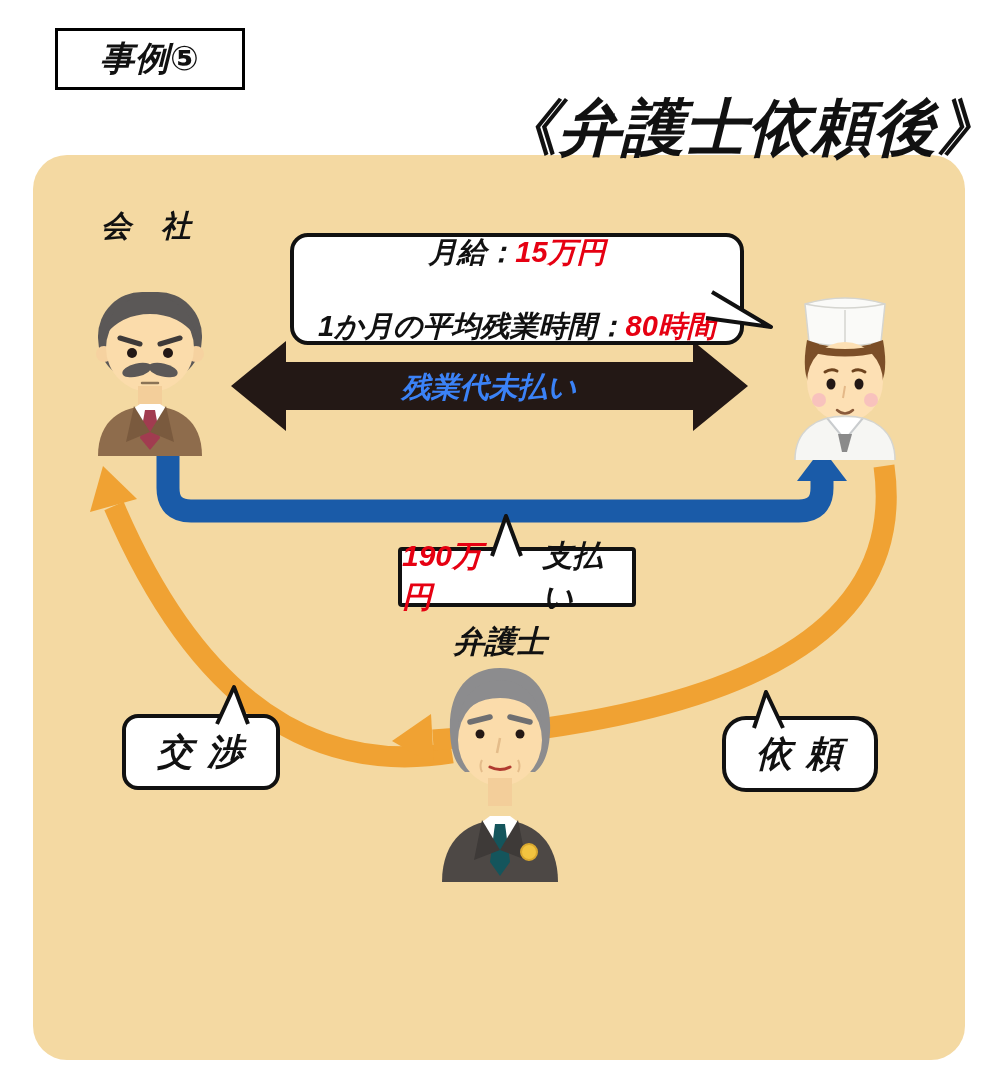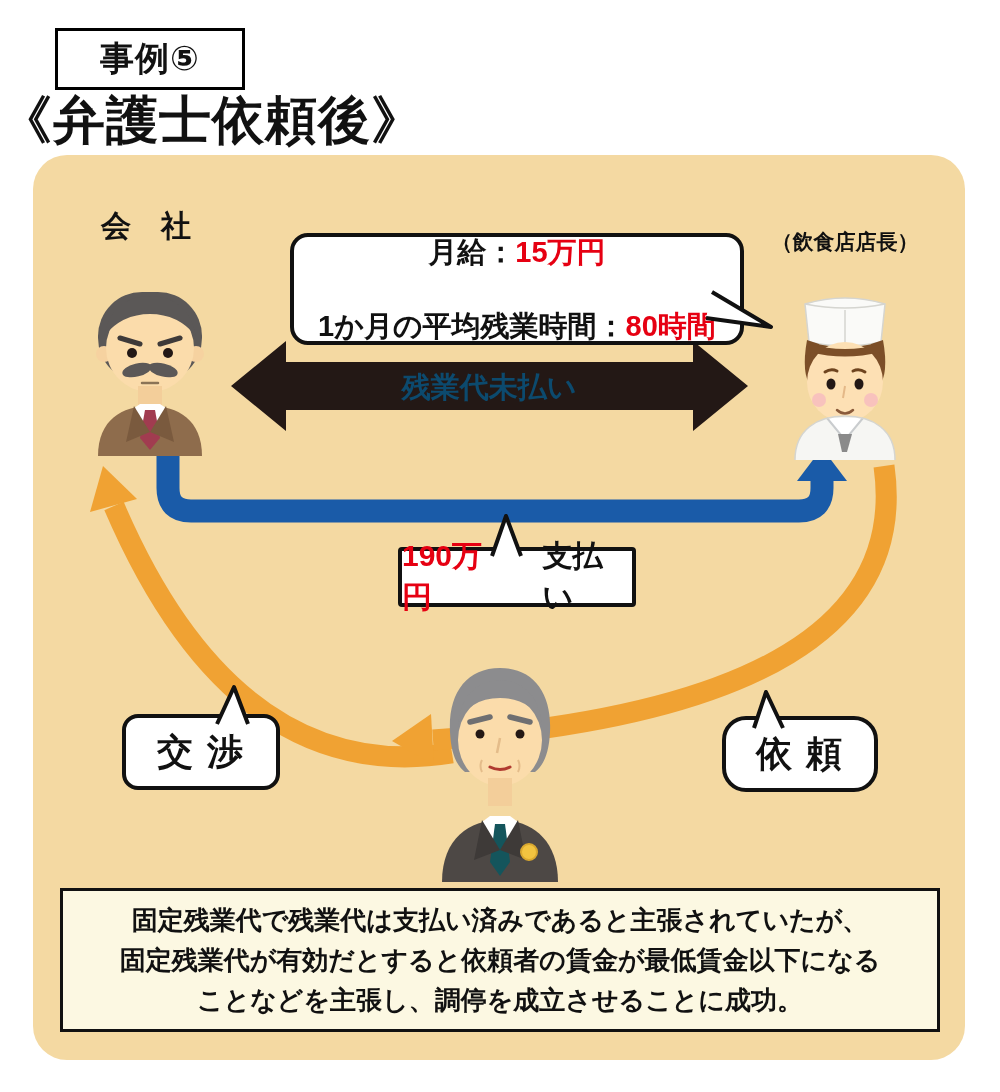--- a/index.html
+++ b/index.html
@@ -1,29 +1,29 @@
 <!DOCTYPE html>
 <html><head>
 <meta charset="utf-8">
 <style>
   html,body{margin:0;padding:0;background:#fff;}
   .stage{
     position:relative;width:1000px;height:1092px;overflow:hidden;
-    font-family:"Liberation Sans","DejaVu Sans",sans-serif;color:#111;
+    font-family:"Liberation Sans","DejaVu Sans",sans-serif;color:#111;font-style:italic;
   }
   .abs{position:absolute;}
   
   .case-box{
     left:55px;top:28px;width:184px;height:56px;background:#fff;
     border:3px solid #000;display:flex;align-items:center;justify-content:center;
     font-size:34px;font-weight:bold;z-index:3;letter-spacing:1px;
   }
   .main-title{
-    left:0;top:86px;width:1000px;text-align:left;
-    font-size:52px;font-weight:900;z-index:3;letter-spacing:1px;
+    left:0;top:86px;width:1000px;text-align:right;
+    font-size:62px;font-weight:900;z-index:3;letter-spacing:1px;
   }
   
   .panel{
     left:33px;top:155px;width:932px;height:905px;background:#F4D9A2;
     border-radius:34px;z-index:0;
   }
   
   .arrows-layer{left:0;top:0;width:1000px;height:1092px;z-index:1;pointer-events:none;}
   .tails-layer{left:0;top:0;width:1000px;height:1092px;z-index:6;pointer-events:none;}
   .avatar{z-index:2;}
@@ -41,21 +41,21 @@
   .salary-bubble{
     left:290px;top:233px;width:446px;height:104px;border-radius:18px;
     flex-direction:column;font-size:29px;line-height:1.45;text-align:center;
   }
   .payment-bubble{left:398px;top:547px;width:230px;height:52px;border-radius:4px;font-size:30px;}
   .negotiation-bubble{left:122px;top:714px;width:150px;height:68px;border-radius:16px;font-size:36px;letter-spacing:2px;}
   .request-bubble{left:722px;top:716px;width:148px;height:68px;border-radius:24px;font-size:36px;letter-spacing:2px;}
   .red{color:#E60012;}
   
   .unpaid-label{
-    left:288px;top:368px;width:402px;text-align:center;color:#0c4a6e;
+    left:288px;top:368px;width:402px;text-align:center;color:#3b82f6;
     font-size:29px;font-weight:bold;z-index:3;
   }
   
   .summary-box{
     left:60px;top:888px;width:874px;height:138px;background:#FCF8E2;
     border:3px solid #111;display:flex;flex-direction:column;align-items:center;
     justify-content:center;font-size:26px;font-weight:bold;line-height:1.55;
     text-align:center;z-index:3;
   }
 </style>
@@ -152,21 +152,21 @@
     <rect x="62" y="118" width="24" height="28" fill="#F3CE9A"></rect>
     <path d="M16,222 C16,178 44,160 74,160 C104,160 132,178 132,222 Z" fill="#4D4845"></path>
     <path d="M56,162 L74,194 L92,162 L84,156 L64,156 Z" fill="#fff"></path>
     <path d="M69,164 L79,164 L84,202 L74,216 L64,202 Z" fill="#14555C"></path>
     <path d="M56,160 L74,190 L48,200 Z" fill="#3E3A38"></path>
     <path d="M92,160 L74,190 L100,200 Z" fill="#3E3A38"></path>
     <circle cx="103" cy="192" r="8" fill="#F2C440" stroke="#D9A82F" stroke-width="2"></circle>
   </svg>
 
   <div class="abs actor-label company-label">会　社</div>
-  <div class="abs client-sublabel">（飲食店店長）</div>
+  <div class="abs actor-label lawyer-label">弁護士</div>
 
   <div class="abs bubble salary-bubble">
     <div>
       <span>月給：</span><span class="red">15万円</span>
     </div>
     <div>
       <span>1か月の平均残業時間：</span><span class="red">80時間</span>
     </div>
   </div>
 
@@ -184,19 +184,14 @@
     <span>依 頼</span>
   </div>
 
   <svg class="abs tails-layer" viewBox="0 0 1000 1092">
     <path d="M 712 292 L 771 327 L 706 318" fill="#fff" stroke="#111" stroke-width="4" stroke-linejoin="round"></path>
     <path d="M 492 556 L 506 516 L 521 556" fill="#fff" stroke="#111" stroke-width="4" stroke-linejoin="round"></path>
     <path d="M 217 724 L 234 687 L 248 724" fill="#fff" stroke="#111" stroke-width="4" stroke-linejoin="round"></path>
     <path d="M 754 728 L 766 692 L 783 728" fill="#fff" stroke="#111" stroke-width="4" stroke-linejoin="round"></path>
   </svg>
 
-  <div class="abs summary-box">
-    <div>固定残業代で残業代は支払い済みであると主張されていたが、</div>
-    <div>固定残業代が有効だとすると依頼者の賃金が最低賃金以下になる</div>
-    <div>ことなどを主張し、調停を成立させることに成功。</div>
-  </div>
 
 </div>
 
 </body></html>

